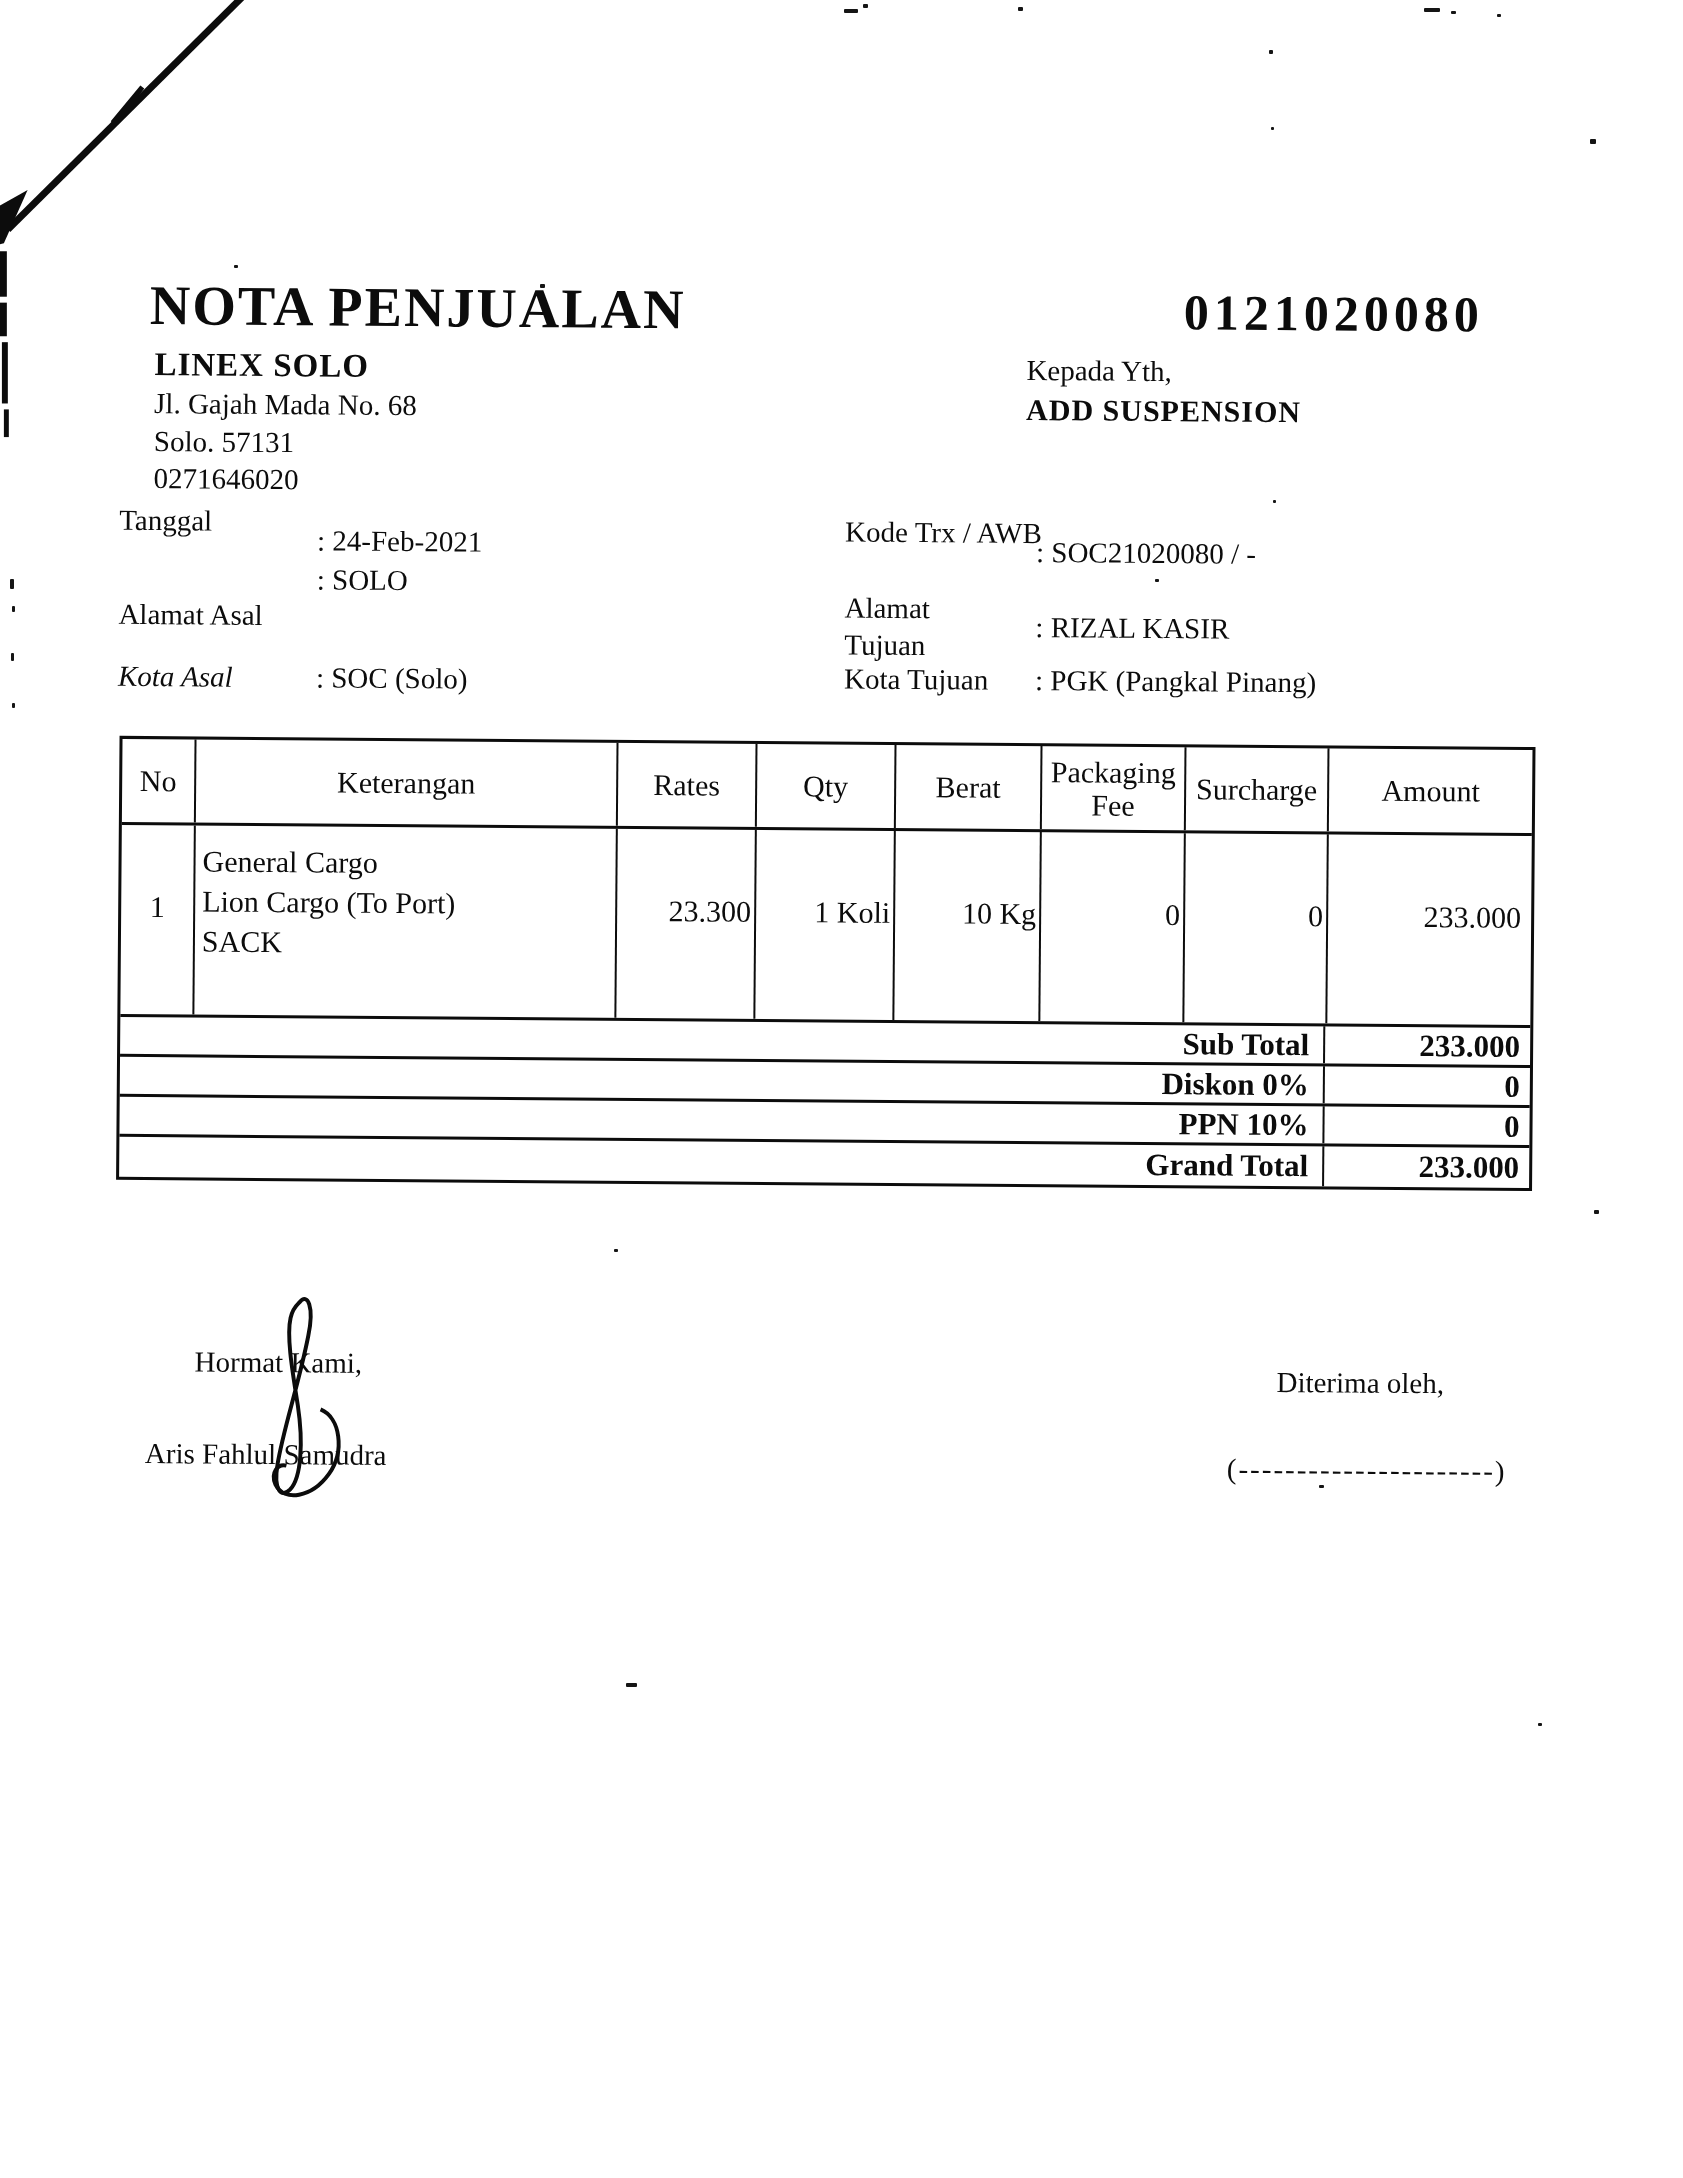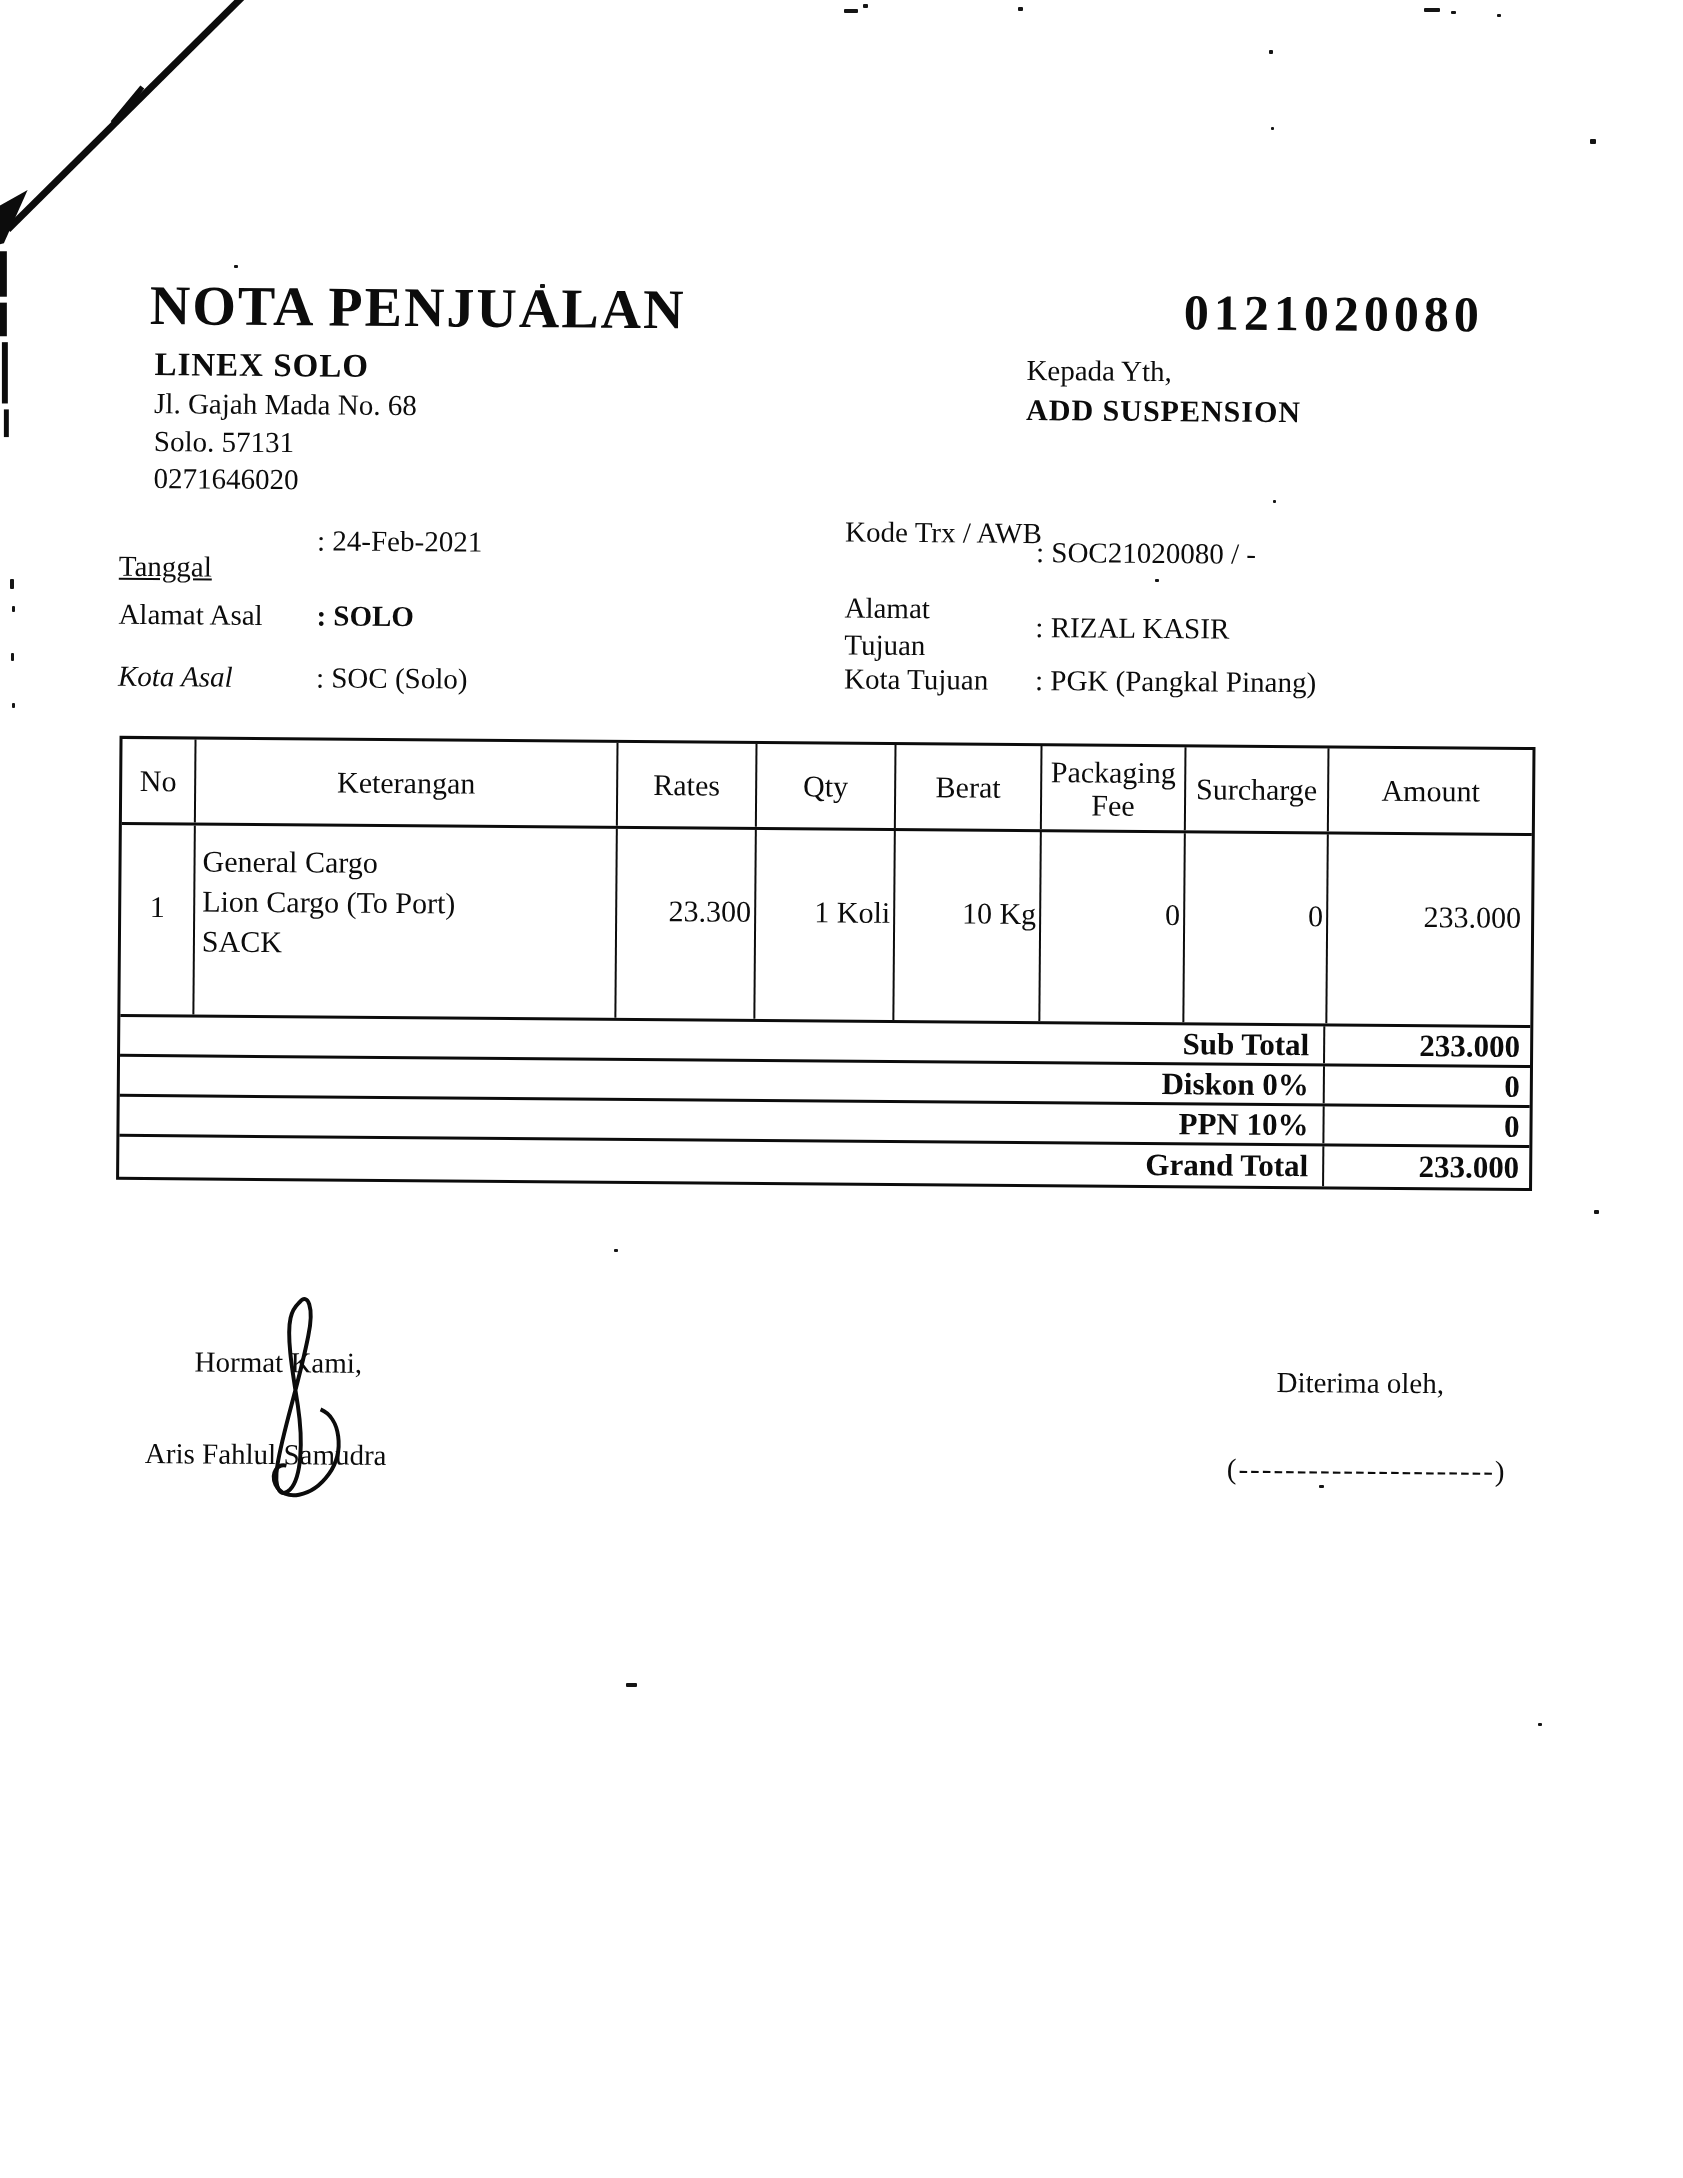--- a/index.html
+++ b/index.html
@@ -25,24 +25,24 @@
   .title        { left: 150px;  top: 273px;  font-size: 56px; font-weight: bold; letter-spacing: 2px; }
   .invnum       { left: 1184px; top: 275px;  font-size: 50px; font-weight: bold; letter-spacing: 5px; }
   .co-name      { left: 155px;  top: 346px;  font-size: 33px; font-weight: bold; letter-spacing: 1px; }
   .addr1        { left: 155px;  top: 387px;  font-size: 29px; }
   .addr2        { left: 155px;  top: 425px;  font-size: 29px; }
   .phone        { left: 155px;  top: 462px;  font-size: 29px; }
   .kepada       { left: 1027px; top: 347px;  font-size: 29px; }
   .recipient    { left: 1027px; top: 386px;  font-size: 30px; font-weight: bold; letter-spacing: 1px; }
 
   .meta-label, .meta-value { font-size: 29px; }
-  .tanggal-l    { left: 121px;  top: 550px; text-decoration: underline; }
+  .tanggal-l    { left: 121px;  top: 504px; }
   .tanggal-v    { left: 319px;  top: 523px; }
   .aasal-l      { left: 121px;  top: 598px; }
-  .aasal-v      { left: 319px;  top: 598px; font-weight: bold; }
+  .aasal-v      { left: 319px;  top: 562px; }
   .kasal-l      { left: 121px;  top: 660px; font-style: italic; }
   .kasal-v      { left: 319px;  top: 660px; }
   .kode-l       { left: 847px;  top: 508px; width: 198px; line-height: 37px; }
   .kode-v       { left: 1038px; top: 529px; }
   .atujuan-l    { left: 847px;  top: 584px; width: 173px; line-height: 37px; }
   .atujuan-v    { left: 1038px; top: 604px; }
   .ktujuan-l    { left: 847px;  top: 657px; width: 277px; }
   .ktujuan-v    { left: 1038px; top: 657px; }
 
   .tbl { left: 123px; top: 736px; width: 1416px; border: 3px solid #0c0c0c; background: #fff; }

